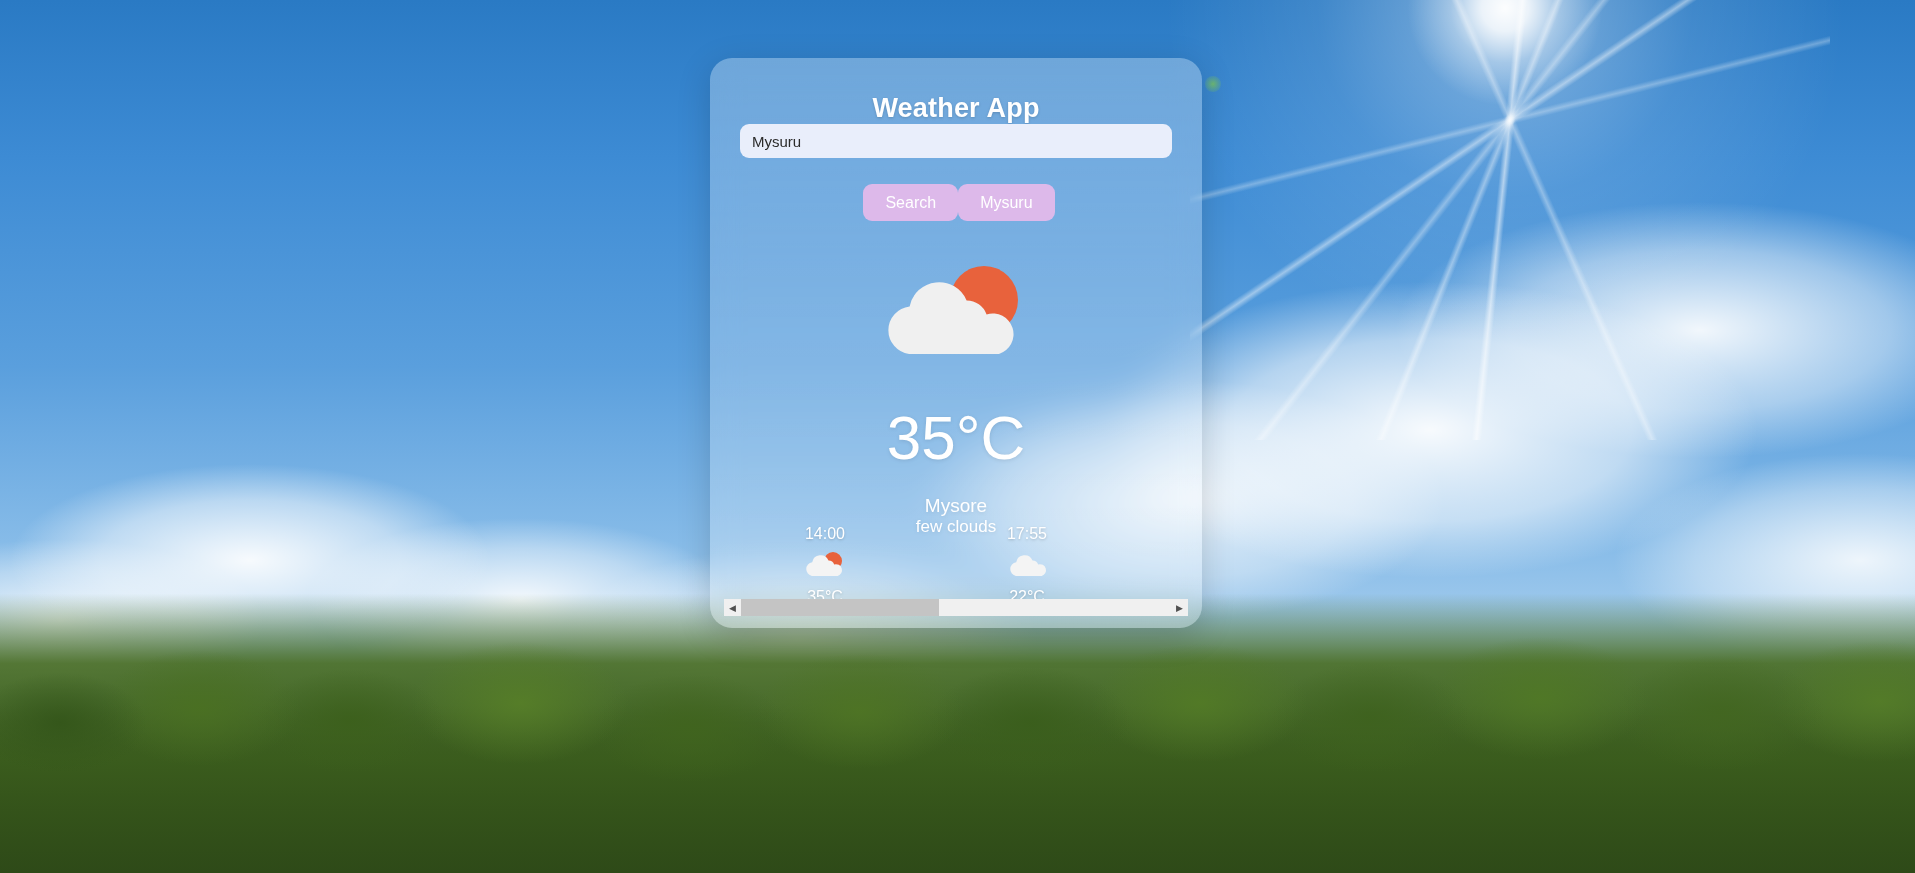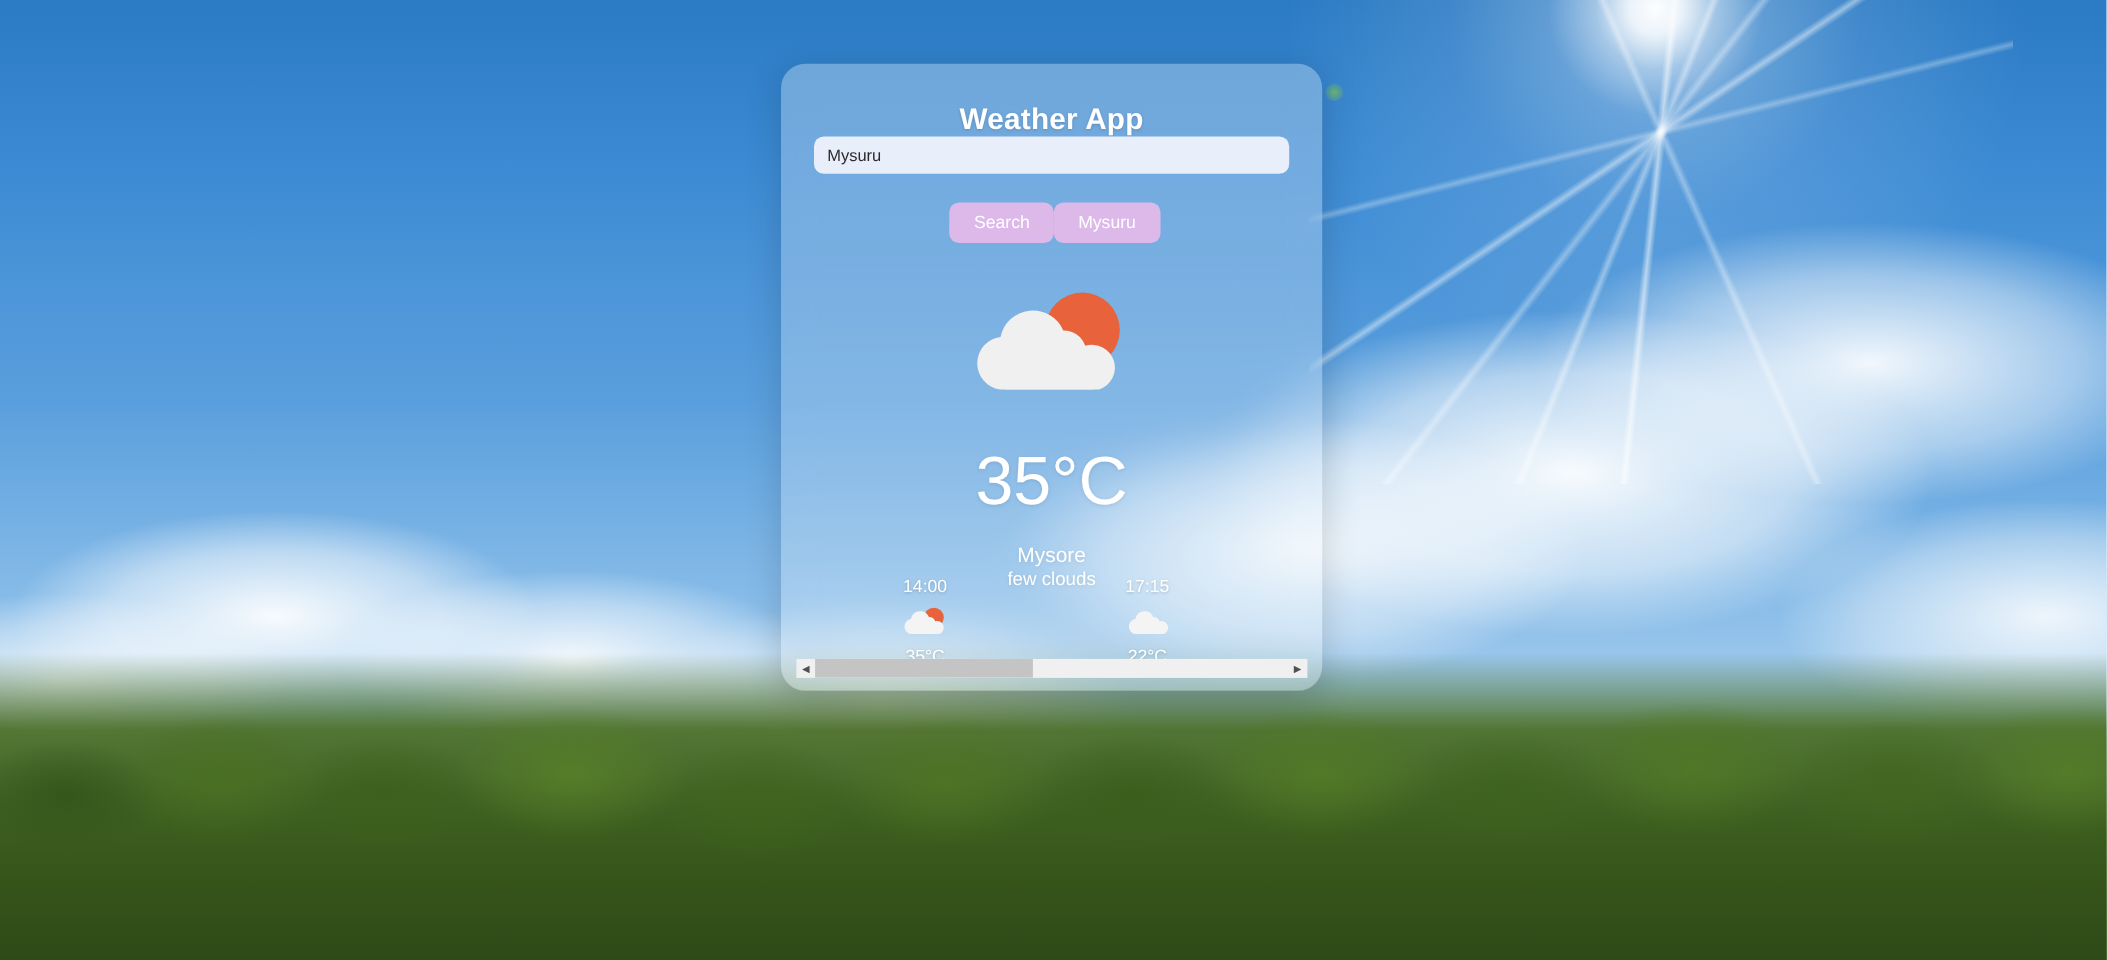--- a/index.html
+++ b/index.html
@@ -163,21 +163,21 @@
   #weather-desc {
     margin-top: 0;
     font-size: 17px;
     color: #ffffff;
     text-shadow: 0 1px 4px rgba(0,0,0,0.10);
   }
 
   
   #forecast-wrap {
     position: absolute;
-    left: 30px;
+    left: 14px;
     bottom: 12px;
     width: 464px;
     overflow-x: auto;
     overflow-y: hidden;
   }
   #forecast-row {
     display: flex;
     width: 1010px;
   }
   .forecast-item {
@@ -271,21 +271,21 @@
         <div class="forecast-time">14:00</div>
         <svg class="forecast-icon" viewBox="0 0 42 30">
           <circle cx="29" cy="11" r="9" fill="#e8623c"></circle>
           <path d="M8 26 a7 7 0 0 1 0.2 -13.8 a8.6 8.6 0 0 1 16.3 -1.8 a6 6 0 0 1 5.7 4 a5.4 5.4 0 0 1 3.5 11.6 Z" fill="#f4f4f4"></path>
           <rect x="7" y="21" width="27" height="5" rx="2.5" fill="#f4f4f4"></rect>
         </svg>
         <div class="forecast-temp">35°C</div>
       </div>
 
       <div class="forecast-item">
-        <div class="forecast-time">17:15</div>
+        <div class="forecast-time">17:55</div>
         <svg class="forecast-icon" viewBox="0 0 42 30">
           <path d="M10 26 a7 7 0 0 1 0.2 -13.8 a8.6 8.6 0 0 1 16.3 -1.8 a6 6 0 0 1 5.7 4 a5.4 5.4 0 0 1 3.5 11.6 Z" fill="#f4f4f4"></path>
           <rect x="9" y="21" width="27" height="5" rx="2.5" fill="#f4f4f4"></rect>
         </svg>
         <div class="forecast-temp">22°C</div>
       </div>
 
       <div class="forecast-item">
         
         

